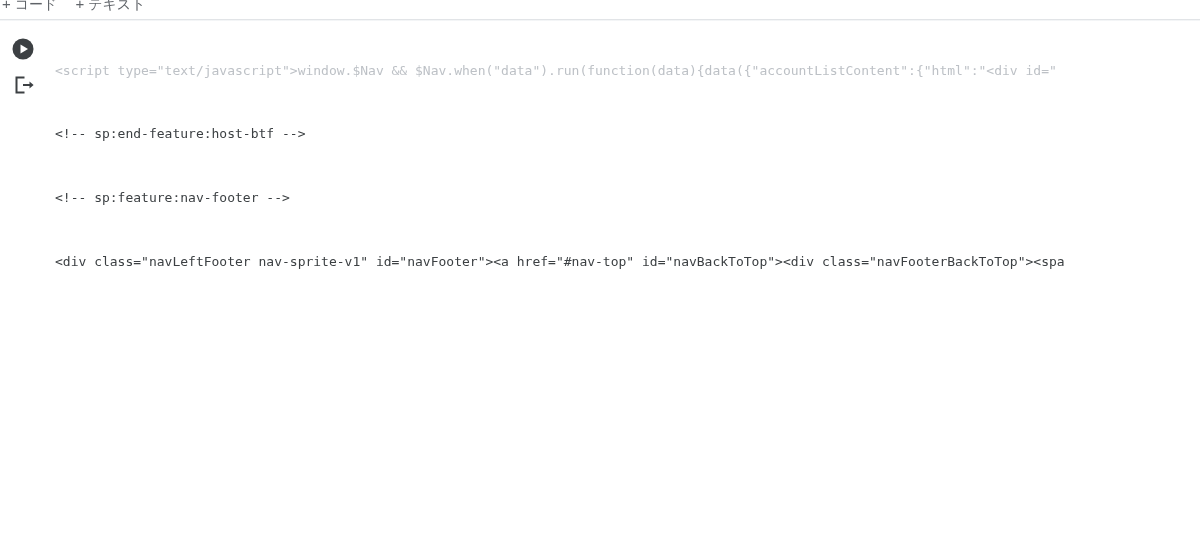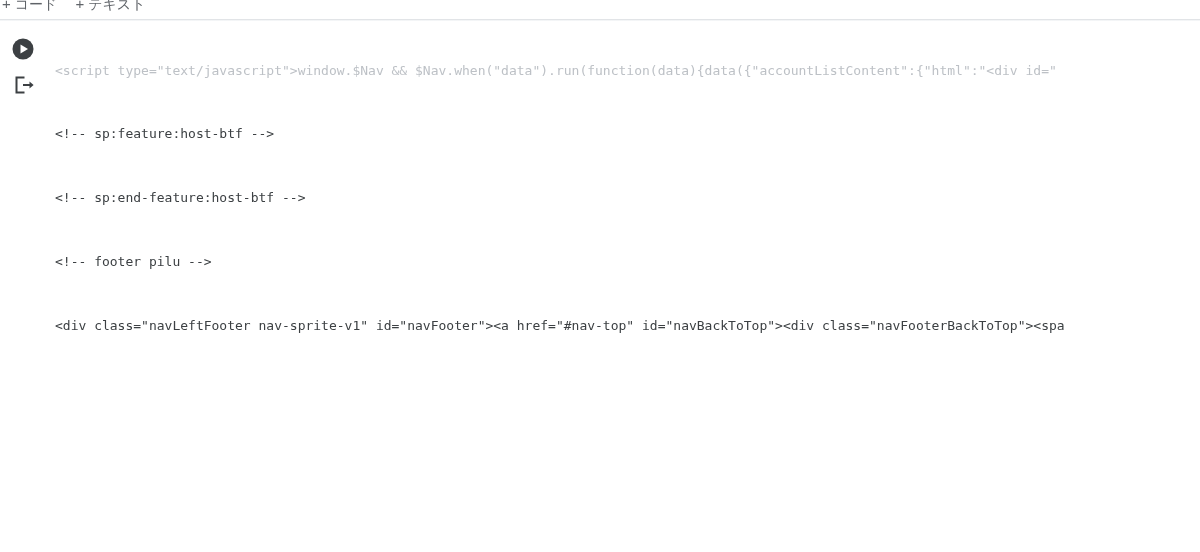--- a/index.html
+++ b/index.html
@@ -150,23 +150,22 @@
       <svg width="24" height="24" viewBox="0 0 24 24" aria-hidden="true">
         <path d="M13.5 4.5 H5.5 V19.5 H13.5" fill="none" stroke="#3c4043" stroke-width="2"></path>
         <path d="M12 12 H20" fill="none" stroke="#3c4043" stroke-width="2"></path>
         <polygon points="18.5,8.6 22.6,12 18.5,15.4" fill="#3c4043"></polygon>
       </svg>
     </div>
   </div>
 
   <div id="code-block">
     <span class="ln clipped-top">&lt;script type="text/javascript"&gt;window.$Nav &amp;&amp; $Nav.when("data").run(function(data){data({"accountListContent":{"html":"&lt;div id="</span>
-    <span class="ln">&lt;!-- sp:feature:host-btf --&gt;</span>
     <span class="ln">&lt;!-- sp:end-feature:host-btf --&gt;</span>
-    <span class="ln">&lt;!-- footer pilu --&gt;</span>
+    <span class="ln">&lt;!-- sp:feature:nav-footer --&gt;</span>
     <span class="ln">&lt;div class="navLeftFooter nav-sprite-v1" id="navFooter"&gt;&lt;a href="#nav-top" id="navBackToTop"&gt;&lt;div class="navFooterBackToTop"&gt;&lt;spa</span>
     
     
     
     
     
     
     
     
     

